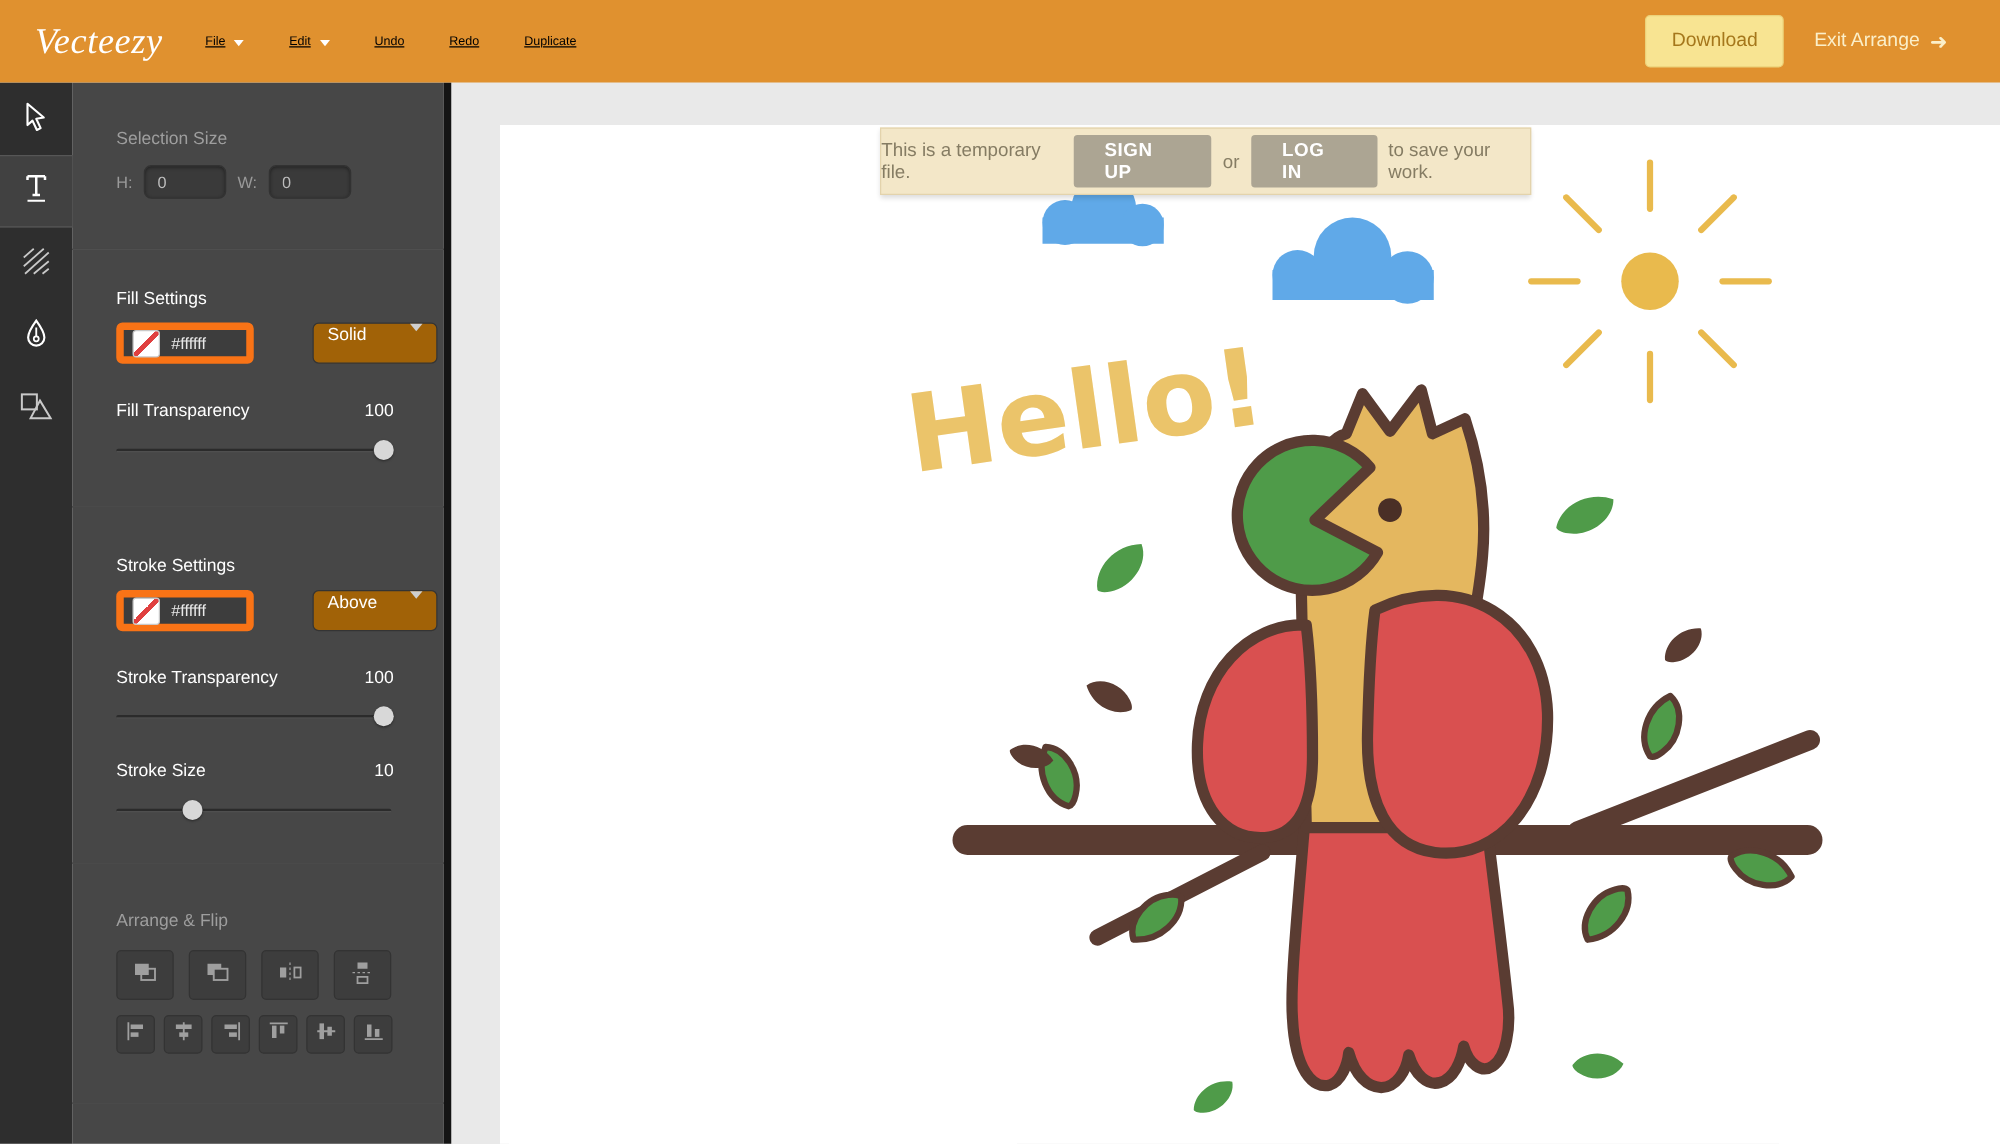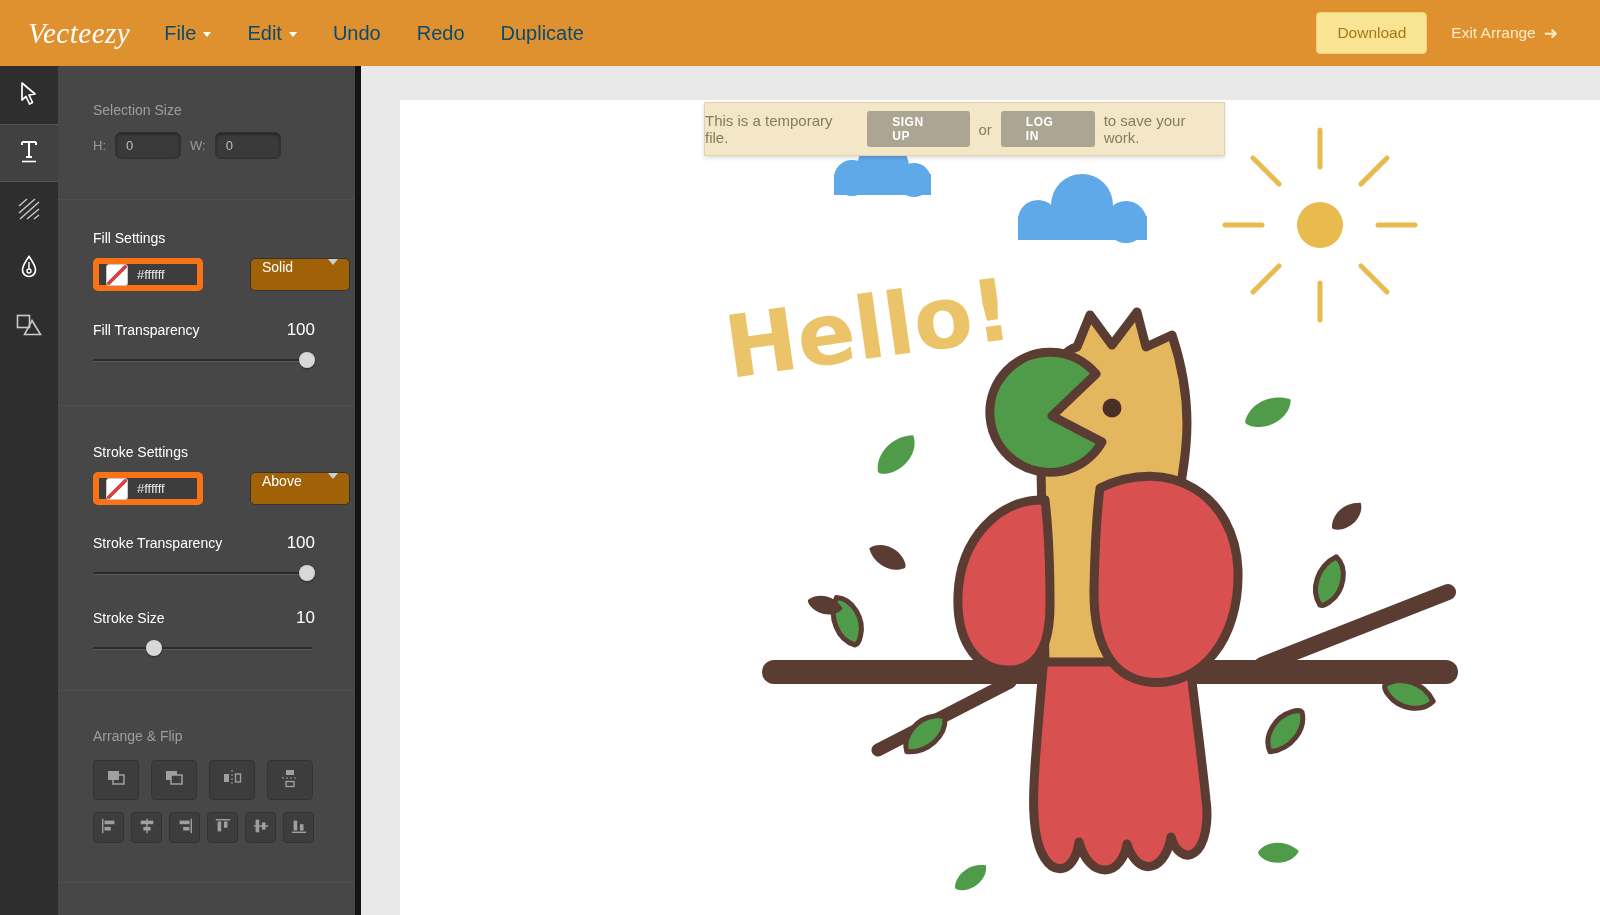--- a/index.html
+++ b/index.html
@@ -5,21 +5,21 @@
   * { margin:0; padding:0; box-sizing:border-box; }
   html,body { width:1600px; height:915px; overflow:hidden; background:#E9E9E9;
     font-family:"Liberation Sans", sans-serif; }
 
   
   .topbar { position:absolute; top:0; left:0; width:1600px; height:66px; background:#E0912F;
     display:flex; align-items:center; padding:0 42px 0 28px; z-index:20; }
   .logo { font-style:italic; font-weight:normal; font-size:29px; color:#fff; letter-spacing:.5px;
     font-family:"Liberation Serif", serif; }
   .menu { display:flex; gap:36px; margin-left:34px; }
-  .menu-item { color:#0c4a6e; font-size:20px; display:flex; align-items:center; gap:7px; cursor:pointer; }
+  .menu-item { color:#000000; font-size:10px; display:flex; align-items:center; gap:7px; cursor:pointer;text-decoration:underline; }
   .caret { width:0; height:0; border-left:4.5px solid transparent; border-right:4.5px solid transparent;
     border-top:5px solid #fff; margin-top:2px; }
   .download-btn { margin-left:auto; background:#F8E492; color:#A5771B; font-size:15.5px;
     padding:11px 20px; border-radius:4px; border:1px solid #ecd27a; cursor:pointer; }
   .exit { margin-left:24px; color:#FBEFC9; font-size:15.5px; display:flex; align-items:center; gap:8px; cursor:pointer; }
   .exit-arrow { font-size:17px; }
 
   
   .workspace { position:absolute; top:66px; left:0; right:0; bottom:0; }
 
@@ -47,21 +47,21 @@
     background:linear-gradient(135deg, transparent 43%, #E04040 43%, #E04040 57%, transparent 57%), #fff; }
   .swatch-hex { color:#e8e8e8; font-size:13px; }
   .dropdown { position:absolute; left:157px; width:100px; height:33px; background:#a16207;
     border:1px solid #343434; border-radius:5px; display:flex; 
     justify-content:space-between; padding:0 11px; cursor:pointer; }
   .dropdown span { color:#fff; font-size:14px; }
   .dd-caret { width:0; height:0; border-left:5px solid transparent; border-right:5px solid transparent;
     border-top:6px solid #cfcfcf; }
 
   .prop-label { color:#fff; font-size:14px; }
-  .prop-value { margin-left:auto; color:#fff; font-size:17px; }
+  .prop-value { margin-left:auto; color:#fff; font-size:14px; }
 
   .slider { position:absolute; left:35px; right:42px; height:16px; cursor:pointer; }
   .slider-track { position:absolute; left:0; right:0; top:7px; height:3px; background:#2b2b2b;
     border-bottom:1px solid #5c5c5c; border-radius:2px; }
   .slider-thumb { position:absolute; top:0; width:16px; height:16px; border-radius:50%;
     background:#D8D8D8; box-shadow:0 1px 2px rgba(0,0,0,.4); cursor:pointer; }
   .thumb-end { left:calc(100% - 14px); }
   .thumb-27 { left:24%; }
 
   .arr-row { position:absolute; left:35px; display:flex; gap:12px; }
@@ -72,21 +72,21 @@
 
   
   .canvas-area { position:absolute; left:361px; right:0; top:0; bottom:0; background:#E9E9E9; }
   .canvas { position:absolute; left:39px; top:34px; width:1200px; height:815px; background:#fff; }
   .illustration { position:absolute; left:0; top:0; }
 
   .banner { position:absolute; left:304px; top:2px; width:521px; height:54px; background:#F3E7C8;
     border:1px solid #E3D3AC; box-shadow:0 2px 4px rgba(0,0,0,.14); z-index:3;
     display:flex; align-items:center; justify-content:center; gap:9px;
     color:#857C63; font-size:15px; }
-  .badge { background:#ACA593; color:#fff; font-size:12px; font-weight:bold; letter-spacing:.5px;
+  .badge { background:#ACA593; color:#fff; font-size:15px; font-weight:bold; letter-spacing:.5px;
     padding:4px 25px; border-radius:3px; cursor:pointer; }
 </style>
 </head>
 <body>
 
 <div class="topbar">
   <div class="logo">Vecteezy</div>
   <div class="menu">
     <div class="menu-item">
       <span>File</span>

